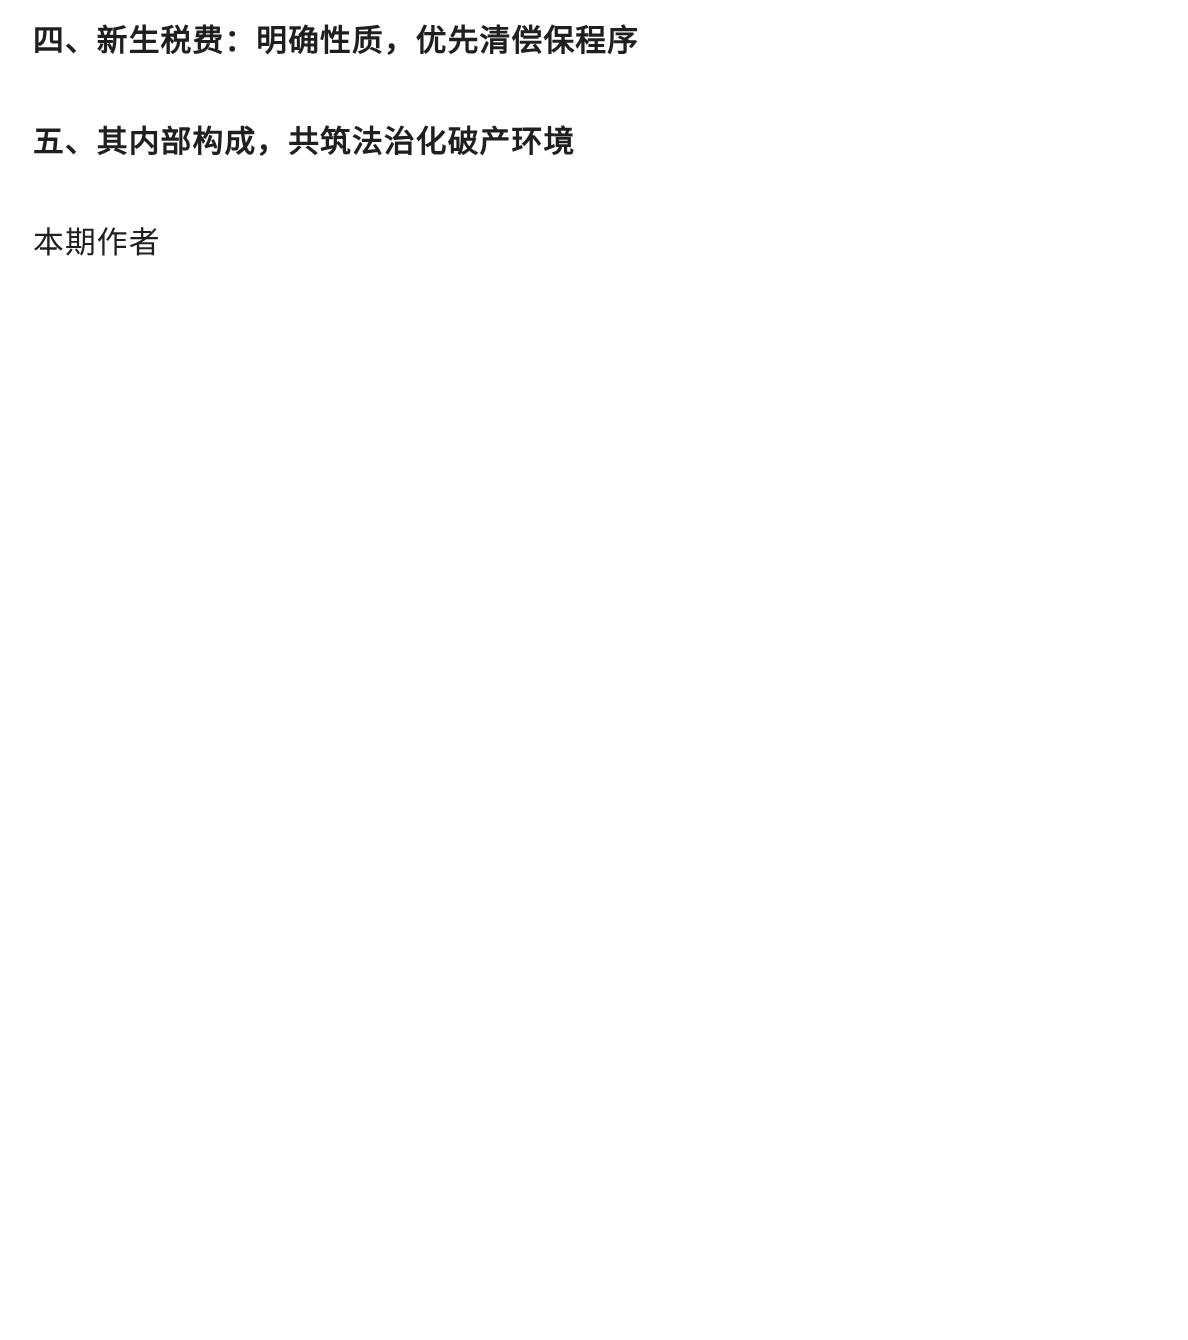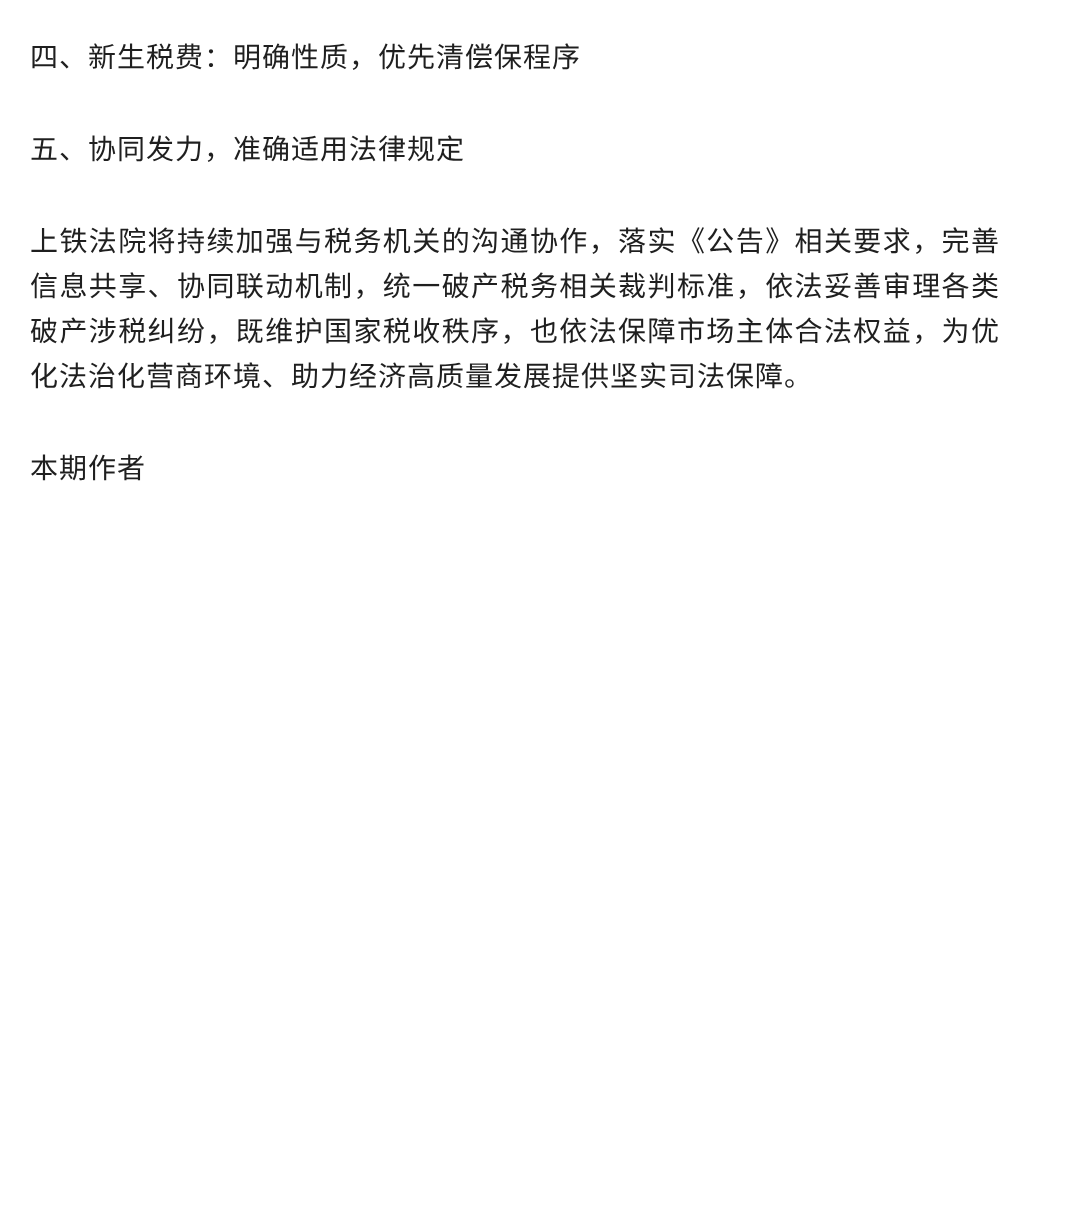--- a/index.html
+++ b/index.html
@@ -22,40 +22,38 @@
     line-height: 45px;
     letter-spacing: 1px;
     text-align: justify;
     word-break: break-all;
     font-weight: 400;
   }
   .block:last-child {
     margin-bottom: 0;
   }
   .heading {
-    font-weight: 400; 
-    margin-top: 21px;
+    font-weight: 700; 
   }
   .em-underline {
     font-weight: 700;
     text-decoration: underline;
     text-decoration-thickness: 3px;
     text-underline-offset: 9px;
     text-decoration-color: #1f1f1f;
   }
 </style>
 </head>
 <body>
 
 <div class="page">
 
   <p class="block heading">四、新生税费：明确性质，优先清偿保程序</p>
 
 
 
-  <p class="block heading">五、协同发力，准确适用法律规定</p>
+  <p class="block heading">五、其内部构成，共筑法治化破产环境</p>
 
 
-  <p class="block">上铁法院将持续加强与税务机关的沟通协作，落实《公告》相关要求，完善信息共享、协同联动机制，统一破产税务相关裁判标准，依法妥善审理各类破产涉税纠纷，既维护国家税收秩序，也依法保障市场主体合法权益，为优化法治化营商环境、助力经济高质量发展提供坚实司法保障。</p>
 
   <p class="block">本期作者</p>
 
 </div>
 
 </body></html>

